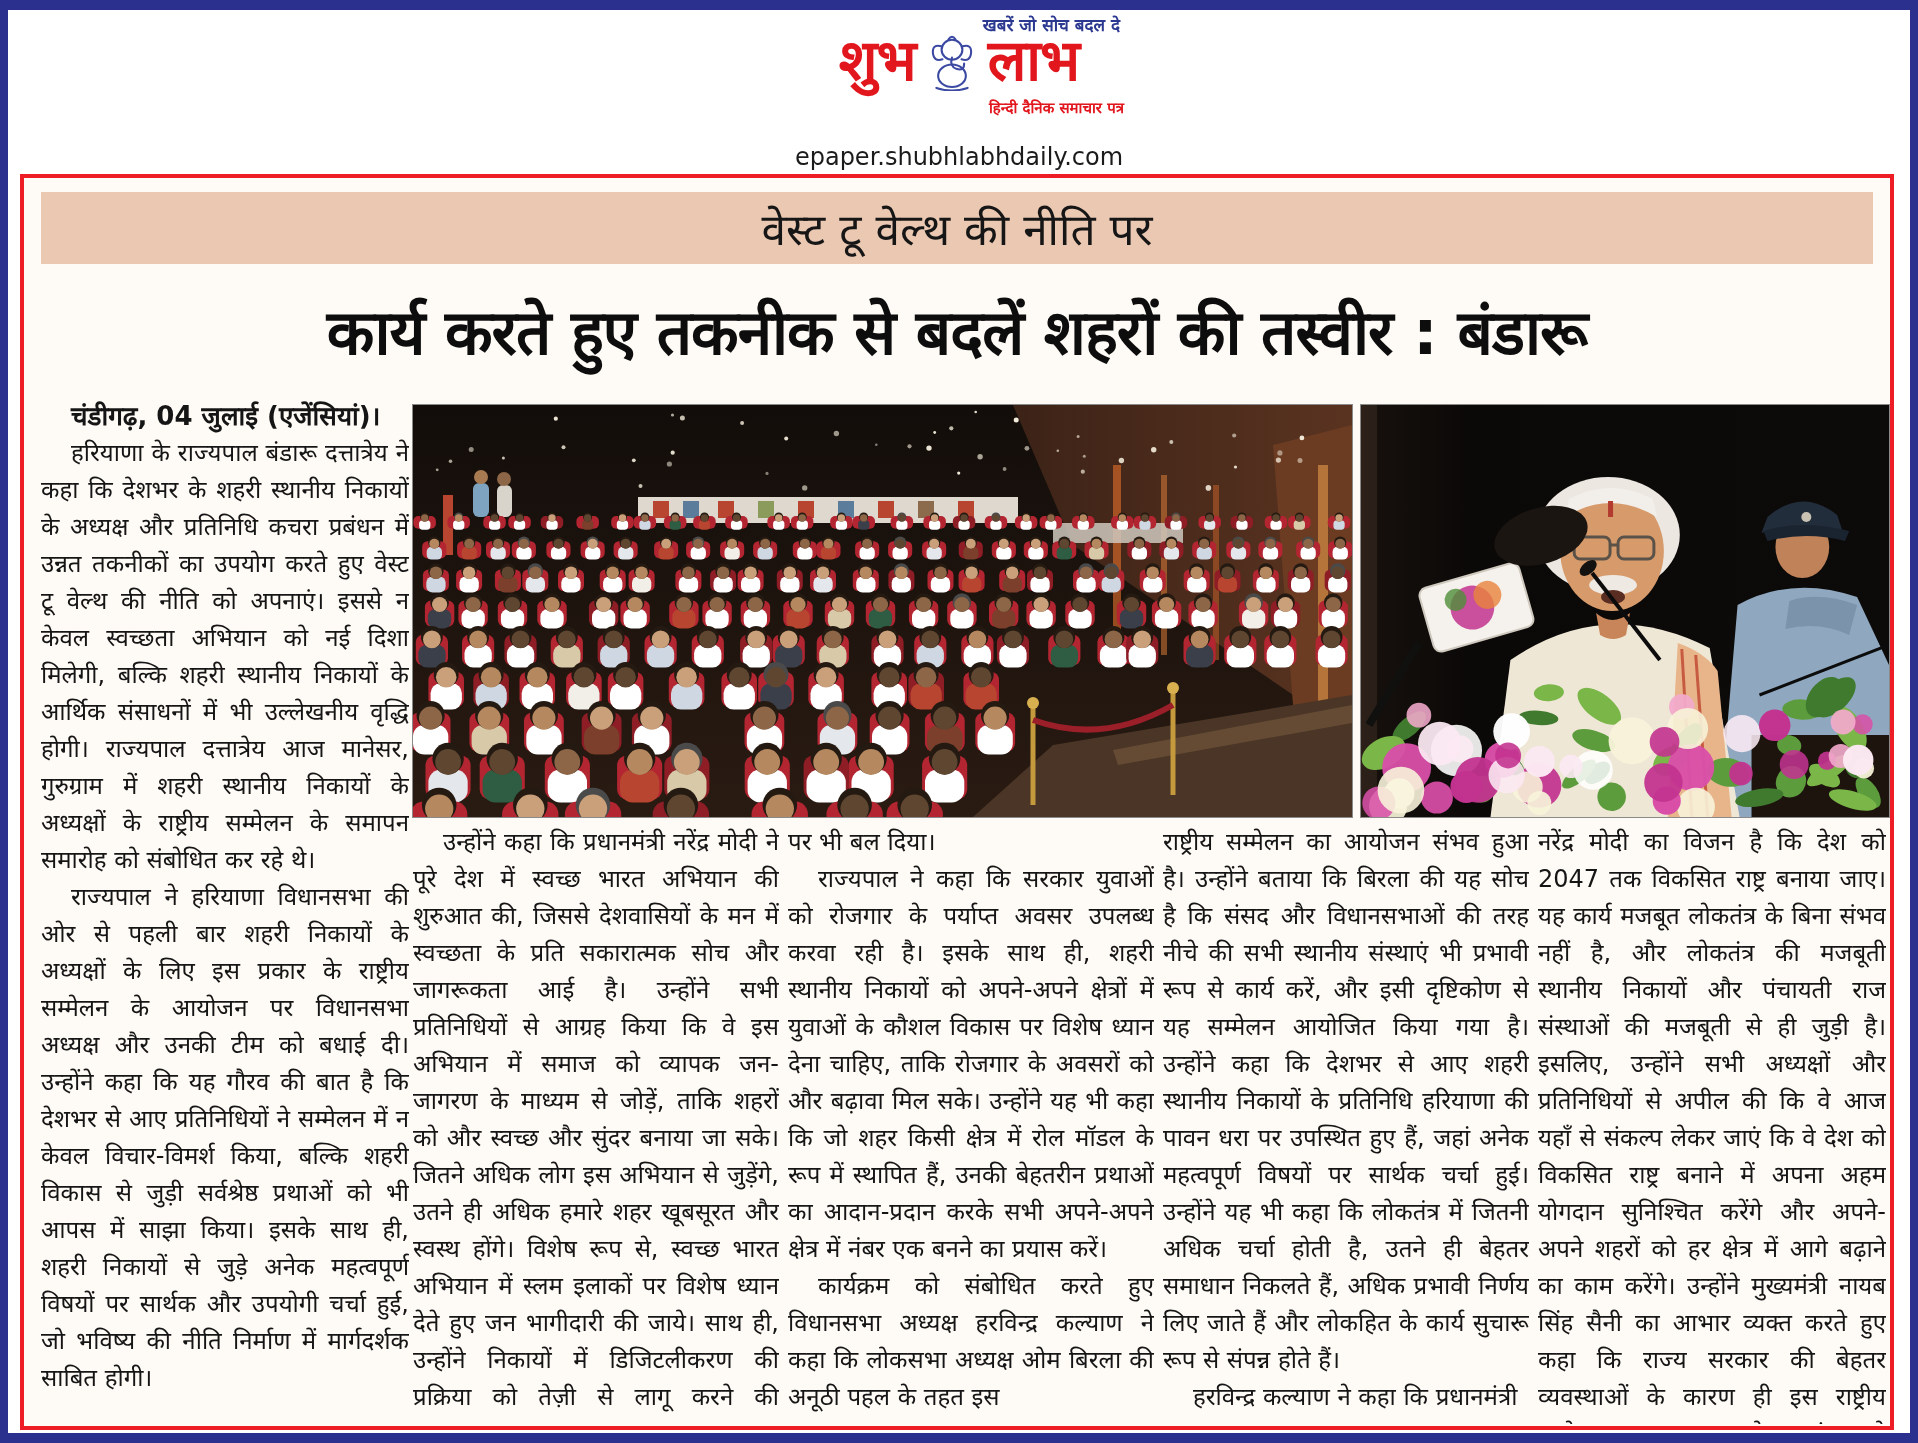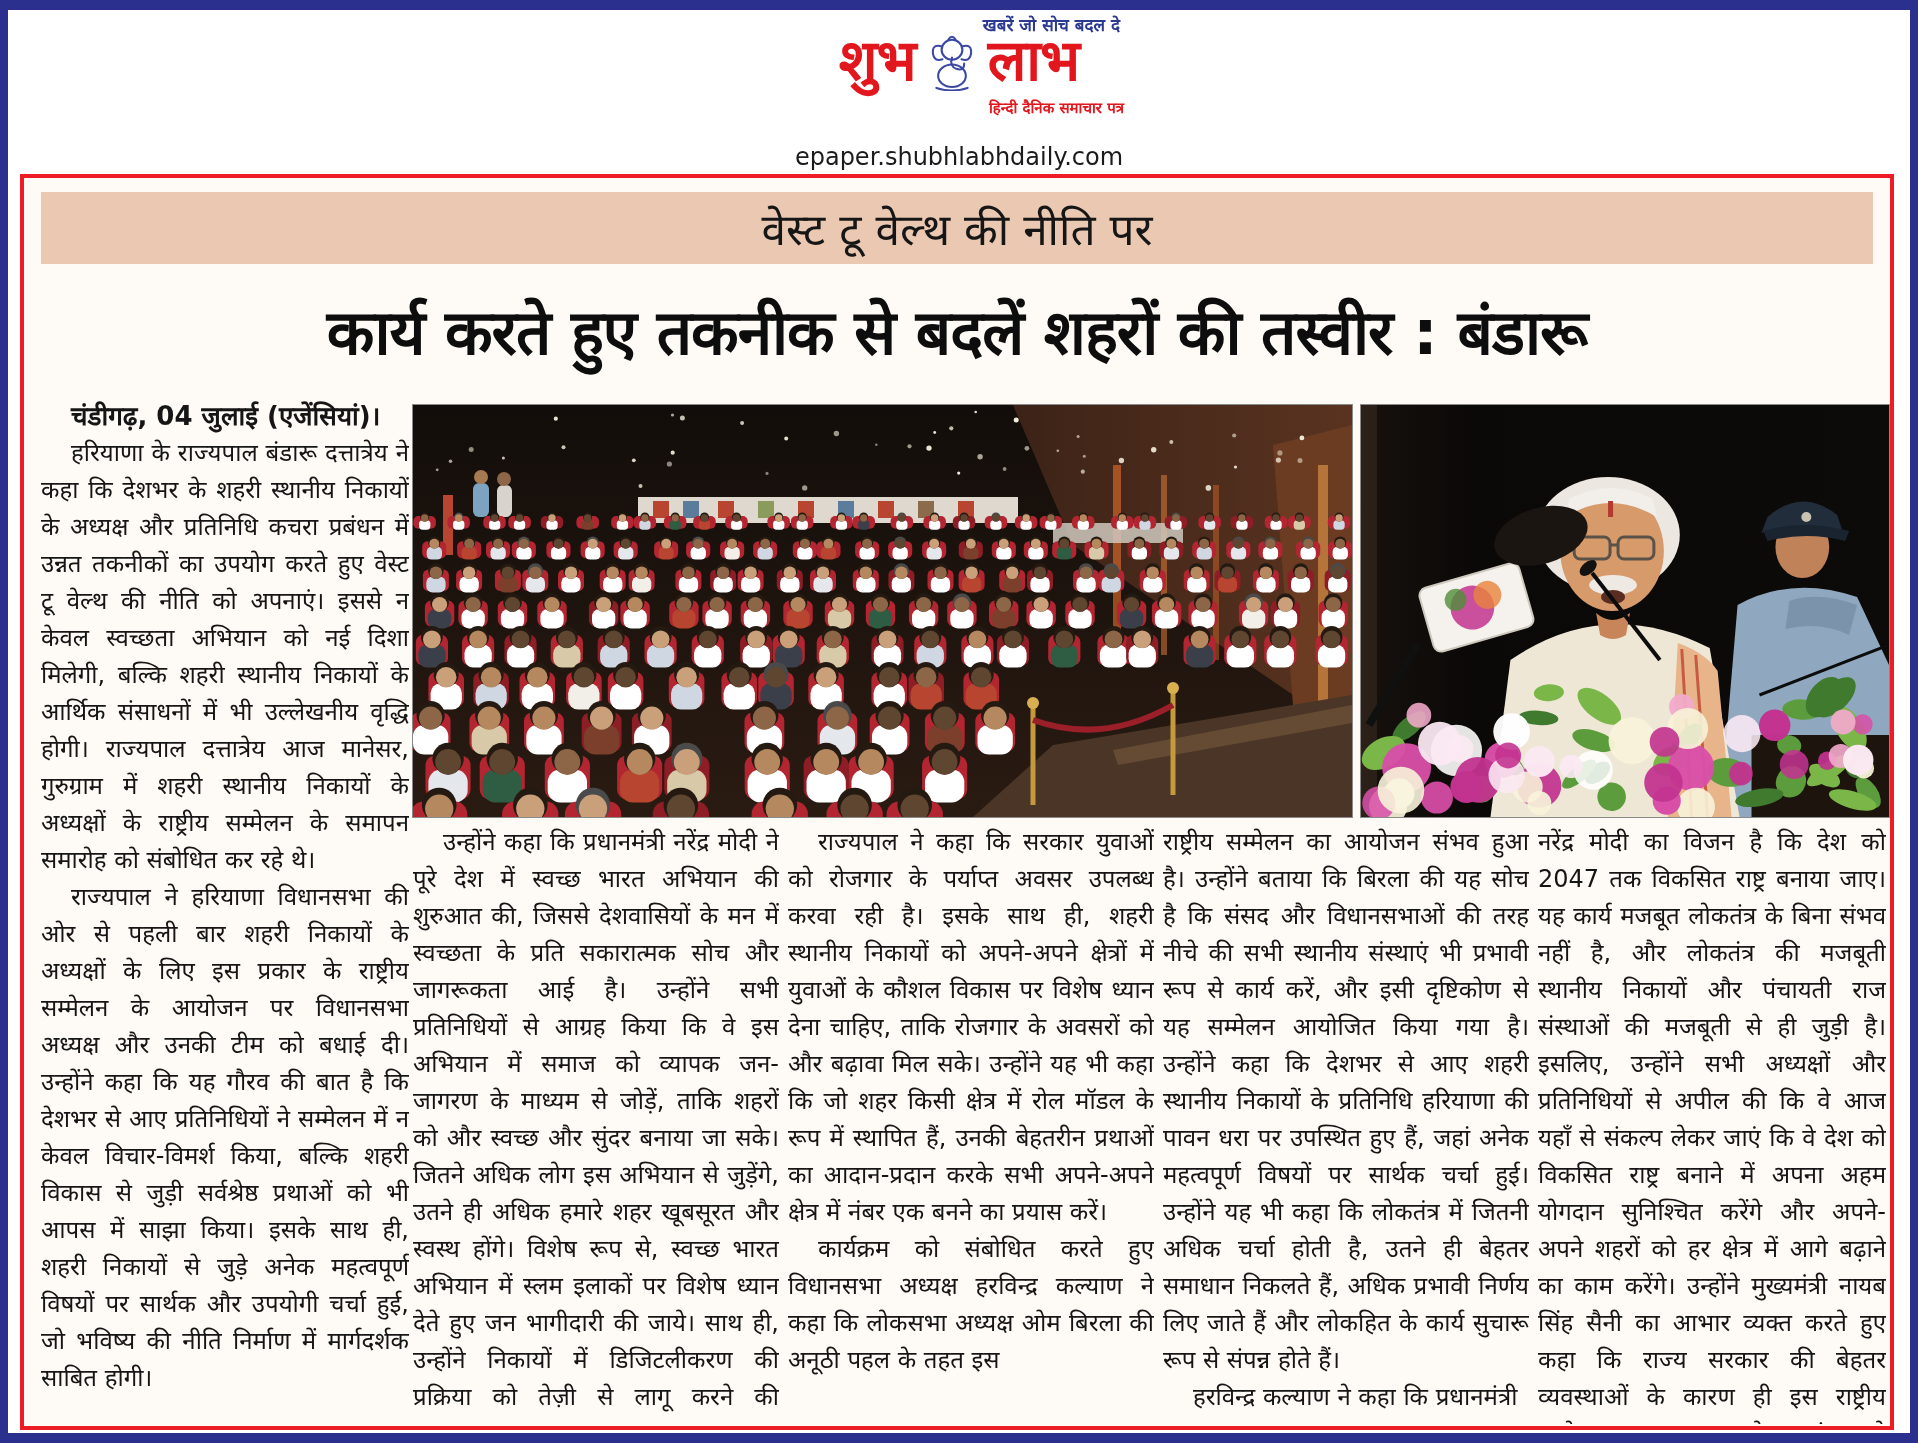--- a/index.html
+++ b/index.html
@@ -1326,20 +1326,21 @@
 
   <div class="col" id="col1">
       <p class="para indent bold">चंडीगढ़, 04 जुलाई (एजेंसियां)।</p>
       <p class="para indent">हरियाणा के राज्यपाल बंडारू दत्तात्रेय ने कहा कि देशभर के शहरी स्थानीय निकायों के अध्यक्ष और प्रतिनिधि कचरा प्रबंधन में उन्नत तकनीकों का उपयोग करते हुए वेस्ट टू वेल्थ की नीति को अपनाएं। इससे न केवल स्वच्छता अभियान को नई दिशा मिलेगी, बल्कि शहरी स्थानीय निकायों के आर्थिक संसाधनों में भी उल्लेखनीय वृद्धि होगी। राज्यपाल दत्तात्रेय आज मानेसर, गुरुग्राम में शहरी स्थानीय निकायों के अध्यक्षों के राष्ट्रीय सम्मेलन के समापन समारोह को संबोधित कर रहे थे।</p>
       <p class="para indent">राज्यपाल ने हरियाणा विधानसभा की ओर से पहली बार शहरी निकायों के अध्यक्षों के लिए इस प्रकार के राष्ट्रीय सम्मेलन के आयोजन पर विधानसभा अध्यक्ष और उनकी टीम को बधाई दी। उन्होंने कहा कि यह गौरव की बात है कि देशभर से आए प्रतिनिधियों ने सम्मेलन में न केवल विचार-विमर्श किया, बल्कि शहरी विकास से जुड़ी सर्वश्रेष्ठ प्रथाओं को भी आपस में साझा किया। इसके साथ ही, शहरी निकायों से जुड़े अनेक महत्वपूर्ण विषयों पर सार्थक और उपयोगी चर्चा हुई, जो भविष्य की नीति निर्माण में मार्गदर्शक साबित होगी।</p>
     </div>
   <div class="col" id="col2">
       <p class="para indent">उन्होंने कहा कि प्रधानमंत्री नरेंद्र मोदी ने पूरे देश में स्वच्छ भारत अभियान की शुरुआत की, जिससे देशवासियों के मन में स्वच्छता के प्रति सकारात्मक सोच और जागरूकता आई है। उन्होंने सभी प्रतिनिधियों से आग्रह किया कि वे इस अभियान में समाज को व्यापक जन-जागरण के माध्यम से जोड़ें, ताकि शहरों को और स्वच्छ और सुंदर बनाया जा सके। जितने अधिक लोग इस अभियान से जुड़ेंगे, उतने ही अधिक हमारे शहर खूबसूरत और स्वस्थ होंगे। विशेष रूप से, स्वच्छ भारत अभियान में स्लम इलाकों पर विशेष ध्यान देते हुए जन भागीदारी की जाये। साथ ही, उन्होंने निकायों में डिजिटलीकरण की प्रक्रिया को तेज़ी से लागू करने की आवश्यकता</p>
     </div>
   <div class="col" id="col3">
+      <p class="para">पर भी बल दिया।</p>
       <p class="para indent">राज्यपाल ने कहा कि सरकार युवाओं को रोजगार के पर्याप्त अवसर उपलब्ध करवा रही है। इसके साथ ही, शहरी स्थानीय निकायों को अपने-अपने क्षेत्रों में युवाओं के कौशल विकास पर विशेष ध्यान देना चाहिए, ताकि रोजगार के अवसरों को और बढ़ावा मिल सके। उन्होंने यह भी कहा कि जो शहर किसी क्षेत्र में रोल मॉडल के रूप में स्थापित हैं, उनकी बेहतरीन प्रथाओं का आदान-प्रदान करके सभी अपने-अपने क्षेत्र में नंबर एक बनने का प्रयास करें।</p>
       <p class="para indent">कार्यक्रम को संबोधित करते हुए विधानसभा अध्यक्ष हरविन्द्र कल्याण ने कहा कि लोकसभा अध्यक्ष ओम बिरला की अनूठी पहल के तहत इस</p>
     </div>
   <div class="col" id="col4">
       <p class="para">राष्ट्रीय सम्मेलन का आयोजन संभव हुआ है। उन्होंने बताया कि बिरला की यह सोच है कि संसद और विधानसभाओं की तरह नीचे की सभी स्थानीय संस्थाएं भी प्रभावी रूप से कार्य करें, और इसी दृष्टिकोण से यह सम्मेलन आयोजित किया गया है।उन्होंने कहा कि देशभर से आए शहरी स्थानीय निकायों के प्रतिनिधि हरियाणा की पावन धरा पर उपस्थित हुए हैं, जहां अनेक महत्वपूर्ण विषयों पर सार्थक चर्चा हुई। उन्होंने यह भी कहा कि लोकतंत्र में जितनी अधिक चर्चा होती है, उतने ही बेहतर समाधान निकलते हैं, अधिक प्रभावी निर्णय लिए जाते हैं और लोकहित के कार्य सुचारू रूप से संपन्न होते हैं।</p>
       <p class="para indent">हरविन्द्र कल्याण ने कहा कि प्रधानमंत्री</p>
     </div>
   <div class="col" id="col5">
       <p class="para">नरेंद्र मोदी का विजन है कि देश को 2047 तक विकसित राष्ट्र बनाया जाए। यह कार्य मजबूत लोकतंत्र के बिना संभव नहीं है, और लोकतंत्र की मजबूती स्थानीय निकायों और पंचायती राज संस्थाओं की मजबूती से ही जुड़ी है। इसलिए, उन्होंने सभी अध्यक्षों और प्रतिनिधियों से अपील की कि वे आज यहाँ से संकल्प लेकर जाएं कि वे देश को विकसित राष्ट्र बनाने में अपना अहम योगदान सुनिश्चित करेंगे और अपने-अपने शहरों को हर क्षेत्र में आगे बढ़ाने का काम करेंगे। उन्होंने मुख्यमंत्री नायब सिंह सैनी का आभार व्यक्त करते हुए कहा कि राज्य सरकार की बेहतर व्यवस्थाओं के कारण ही इस राष्ट्रीय सम्मेलन का सफल आयोजन संभव हो पाया है।</p>
     </div>

